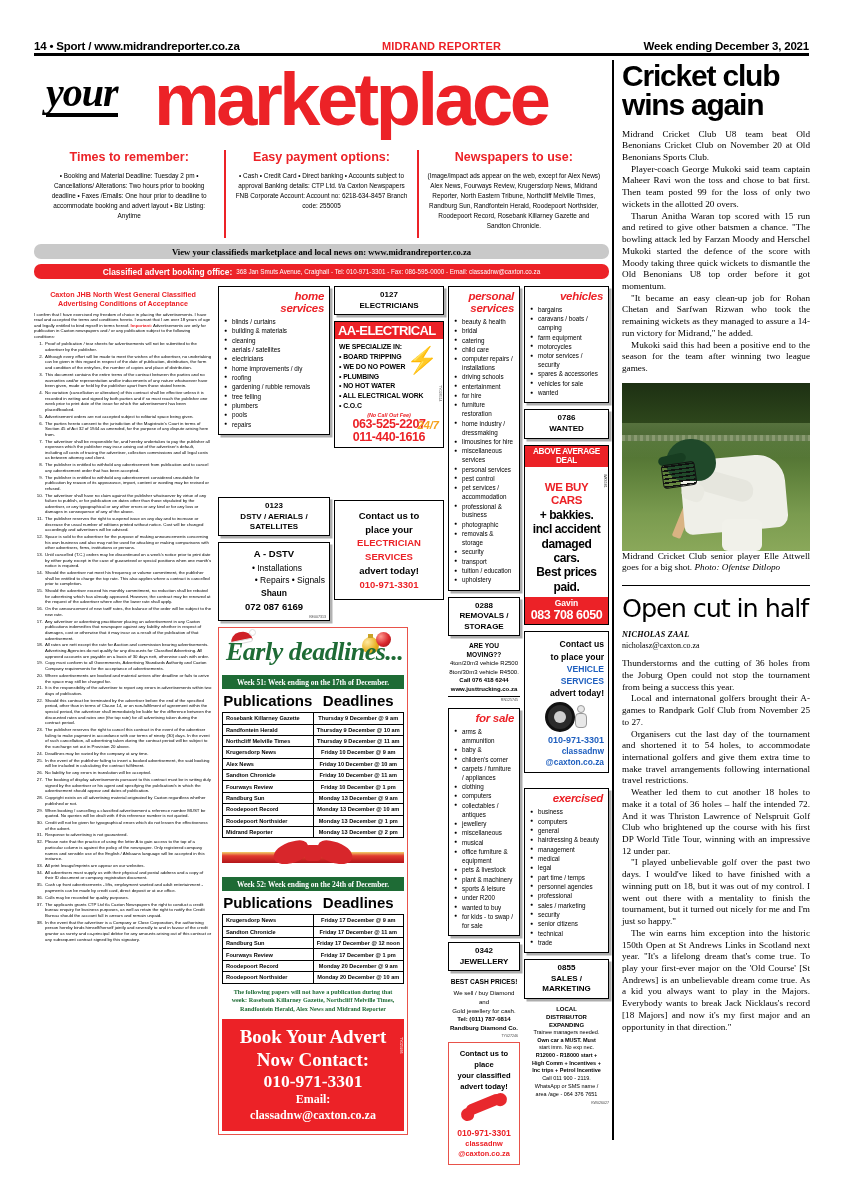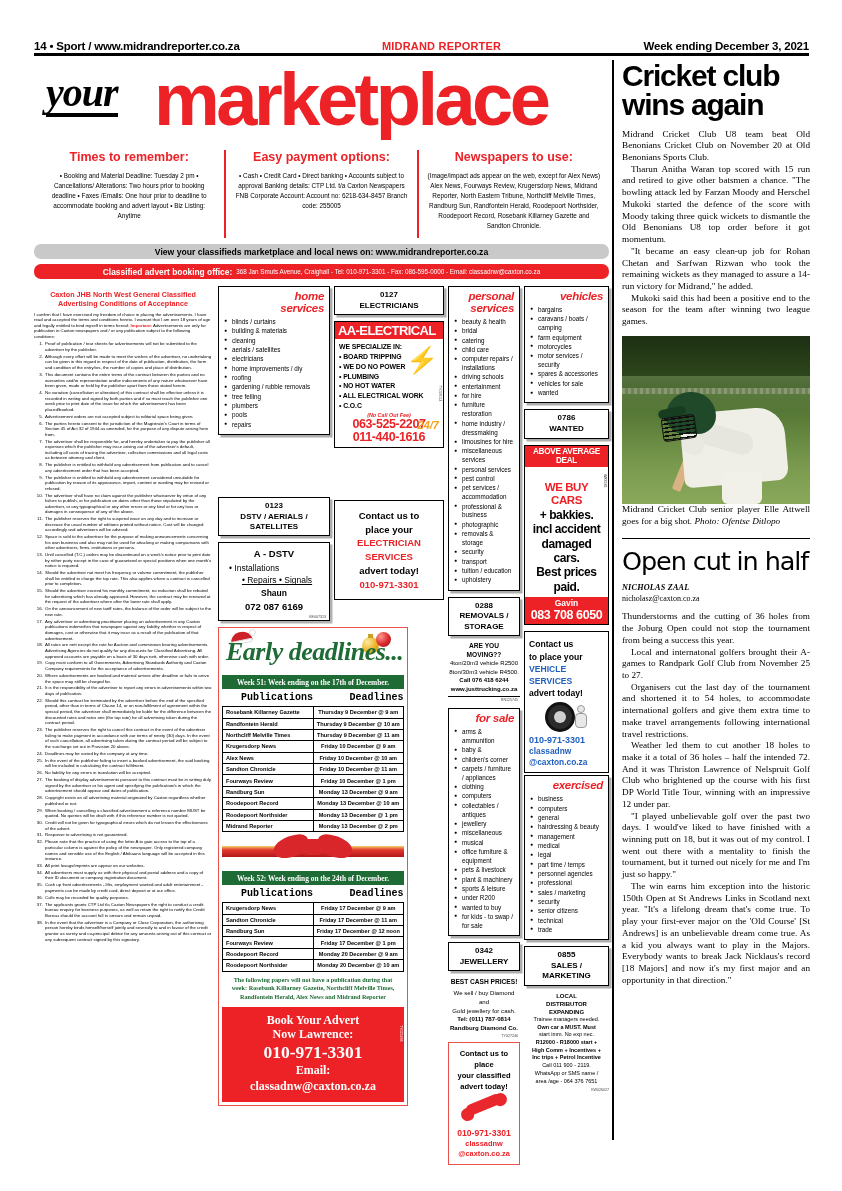--- a/index.html
+++ b/index.html
@@ -46,21 +46,21 @@
   .info-row { position:absolute; left:34px; top:150px; width:575px; height:88px; display:flex; }
   .info-col { flex:1; padding:0 8px; text-align:center; position:relative; }
   .info-col + .info-col { border-left:2px solid #ec2227; }
   .info-col h4 { margin:0 0 7px 0; font-size:12.5px; color:#ec2227; font-weight:bold; }
   .info-col p { margin:0; font-size:6.4px; line-height:1.55; color:#000; }
 
   .viewbar {
     position:absolute; left:34px; top:244px; width:575px; height:15px;
     background:#c9c9c9; border-radius:7px;
     display:flex; align-items:center; justify-content:center;
-    font-size:8.6px; font-weight:bold; color:#000;
+    font-size:8.6px; font-weight:bold; color:#000;font-family:Liberation Serif, serif;
   }
   .bookingbar {
     position:absolute; left:34px; top:264px; width:575px; height:15px;
     background:#ec2227; border-radius:7px;
     display:flex; align-items:center; justify-content:center; gap:4px;
     color:#fff;
   }
   .bookingbar .bb-label { font-size:8.4px; font-weight:bold; }
   .bookingbar .bb-detail { font-size:6.3px; }
 
@@ -135,41 +135,41 @@
   .bauble .b1 { position:absolute; left:0; top:5px; width:17px; height:17px; border-radius:50%;
                 background:radial-gradient(circle at 32% 30%, #ffe9a0, #e8b224 55%, #b8860b); }
   .bauble .b2 { position:absolute; left:14px; top:0px; width:15px; height:15px; border-radius:50%;
                 background:radial-gradient(circle at 32% 30%, #ff9a90, #d8262b 55%, #8f1418); }
   .bauble .cap1 { position:absolute; left:6px; top:2px; width:5px; height:4px; background:#c9a227; }
 
   .wkband { background:#1e6b35; color:#fff; font-family:"Liberation Serif", serif; font-weight:bold;
             font-size:7.4px; text-align:center; padding:2.5px 0; margin-bottom:2px; }
   table.dl { width:100%; border-collapse:collapse; }
   table.dl th {
-    font-family:Liberation Mono, monospace; font-size:10px; font-weight:bold; text-align:right;
+    font-family:Liberation Sans, sans-serif; font-size:15px; font-weight:bold; text-align:center;
     padding:1px 0 3px 0; border:none;
   }
   table.dl td {
     border:0.8px solid #000; font-size:5.6px; padding:2.2px 3px; font-weight:bold;
   }
   table.dl td.pub { width:50%; }
   table.dl td.dead { text-align:center; }
   .bow { height:34px; position:relative; margin:2px 0 3px 0; }
   .bow .ribbon { position:absolute; left:0; top:12px; width:100%; height:11px;
                  background:linear-gradient(180deg,#f2d16a,#e23a2f 35%,#b3151a); }
   .bow .knot { position:absolute; left:50%; top:5px; transform:translateX(-50%);
                width:16px; height:16px; background:#d8262b; border-radius:4px; }
   .bow .lobeL{ position:absolute; left:28%; top:2px; width:36px; height:21px; background:#d8262b;
                border-radius:60% 30% 55% 40%; transform:rotate(-12deg); }
   .bow .lobeR{ position:absolute; right:28%; top:2px; width:36px; height:21px; background:#d8262b;
                border-radius:30% 60% 40% 55%; transform:rotate(12deg); }
   .nopub { font-family:"Liberation Serif", serif; color:#1e6b35; font-size:6.2px; text-align:center;
            line-height:1.4; padding:4px 4px 5px 4px; font-weight:bold; }
   .bookad { background:#ec2227; color:#fff; text-align:center; padding:6px 4px 8px 4px; position:relative; }
-  .bookad .b1 { font-family:"Liberation Serif", serif; font-weight:bold; font-size:12px; line-height:1.22; }
+  .bookad .b1 { font-family:"Liberation Serif", serif; font-weight:bold; font-size:19px; line-height:1.22; }
   .bookad .b2 { font-family:"Liberation Serif", serif; font-weight:bold; font-size:17.5px; line-height:1.22; }
   .bookad .b3 { font-family:"Liberation Serif", serif; font-weight:bold; font-size:12px; line-height:1.3; }
   .bookad .vcode { position:absolute; right:1px; top:18px; font-size:3.6px; writing-mode:vertical-rl; color:#fff; }
 
   
   .smallad { text-align:center; font-size:6px; line-height:1.4; margin-bottom:6px; position:relative; padding-bottom:5px;}
   .smallad .hd { font-weight:bold; font-size:6.6px; line-height:1.3; }
   .smallad .ref { position:absolute; right:2px; bottom:-1px; font-size:3.6px; color:#444; }
   .smallad .hr { border-top:0.8px solid #000; margin-top:3px; }
 
@@ -179,21 +179,21 @@
                   padding:1.5px 0; letter-spacing:-0.3px; }
   .buycars .mid { text-align:center; padding:14px 3px 3px 3px; }
   .buycars .mid .r1 { color:#ec2227; font-weight:bold; font-size:11.5px; line-height:1.18; letter-spacing:-0.4px;}
   .buycars .mid .r2 { font-weight:bold; font-size:12px; line-height:1.2; letter-spacing:-0.4px;}
   .buycars .ftr { background:#ec2227; color:#fff; text-align:center; padding:1px 0 2px 0; }
   .buycars .ftr .nm { font-weight:bold; font-size:8.5px; line-height:1.2; }
   .buycars .ftr .ph { font-weight:bold; font-size:12.5px; line-height:1.12; letter-spacing:-0.4px;}
   .buycars .vcode { position:absolute; right:1px; top:28px; font-size:3.6px; writing-mode:vertical-rl; color:#333; }
 
   
-  .vehsvc { border:1.4px solid #000; text-align:left; padding:6px 4px 4px 4px; margin-bottom:2px; background:#fff;}
+  .vehsvc { border:1.4px solid #000; text-align:right; padding:6px 4px 4px 4px; margin-bottom:15px; background:#fff;}
   .vehsvc .l { font-size:8.6px; font-weight:bold; line-height:1.42; }
   .vehsvc .lb { font-size:8.6px; font-weight:bold; color:#1f5fbf; line-height:1.42; }
   .vehsvc .tel { font-size:9px; font-weight:bold; color:#1f5fbf; line-height:1.35; }
   .vehsvc .mail { font-size:8.4px; font-weight:bold; color:#1f5fbf; line-height:1.3; }
   .tyre { width:44px; height:30px; margin:3px auto 2px auto; position:relative; }
   .tyre .wheel { position:absolute; left:0; top:0; width:30px; height:30px; border-radius:50%;
                  background:#2b2b2b; border:3px solid #111; }
   .tyre .hub { position:absolute; left:9px; top:9px; width:12px; height:12px; border-radius:50%; background:#cfcfcf; }
   .tyre .man { position:absolute; right:0; top:3px; width:16px; height:24px; }
   .tyre .man .h { position:absolute; left:4px; top:0; width:8px; height:8px; border-radius:50%; background:#e8e8e8; border:1px solid #999;}
@@ -371,22 +371,22 @@
     </div>
 
     <div class="codebox" style="margin-top:62px">
       <div class="num">0123</div>
       <div class="nm">DSTV / AERIALS / SATELLITES</div>
     </div>
 
     <div class="dstv">
       <div class="bd">
         <div style="font-weight:bold;font-size:9.5px;">A - DSTV</div>
-        <div style="text-align:left;padding-left:6px;">• Installations</div>
-        <div style="text-align:center;padding-left:6px;text-decoration:underline;">• Repairs • Signals</div>
+        <div style="text-align:center;padding-left:6px;">• Installations</div>
+        <div style="text-align:right;padding-left:6px;">• Repairs • Signals</div>
         <div style="font-weight:bold;">Shaun</div>
         <div style="font-weight:bold;font-size:9.5px;">072 087 6169</div>
       </div>
       <div class="ref">KE007313</div>
     </div>
 
     <div class="early" style="width:190px;">
       <div class="early-head">
         <div class="santa">
           <div class="cap"></div>
@@ -497,21 +497,21 @@
               <td class="pub">Roodepoort Northsider</td>
               <td class="dead">Monday 20 December @ 10 am</td>
             </tr>
         </tbody>
       </table>
 
       <div class="nopub">The following papers will not have a publication during that week: Rosebank Killarney Gazette, Northcliff Melville Times, Randfontein Herald, Alex News and Midrand Reporter</div>
 
       <div class="bookad">
         <div class="b1">Book Your Advert</div>
-        <div class="b1">Now Lawrence:</div>
+        <div class="b1">Now Contact:</div>
         <div class="b2">010-971-3301</div>
         <div class="b3">Email:</div>
         <div class="b3">classadnw@caxton.co.za</div>
         <div class="vcode">TY025936</div>
       </div>
     </div>
   </div>
 
   <div class="cls col3">
 
@@ -749,20 +749,21 @@
       <div>Call 011 900 - 2119.</div>
       <div>WhatsApp or SMS name /</div>
       <div>area /age - 064 376 7651</div>
       <div class="ref" style="position:absolute;right:0;bottom:-3px;font-size:3.6px;color:#444;">KW026027</div>
     </div>
   </div>
 
   <div class="news">
     <h1>Cricket club wins again</h1>
     <p>Midrand Cricket Club U8 team beat Old Benonians Cricket Club on November 20 at Old Benonians Sports Club.</p>
+    <p class="ind">Player-coach George Mukoki said team captain Maheer Ravi won the toss and chose to bat first. Then team posted 99 for the loss of only two wickets in the allotted 20 overs.</p>
     <p class="ind">Tharun Anitha Waran top scored with 15 run and retired to give other batsmen a chance. "The bowling attack led by Farzan Moody and Herschel Mukoki started the defence of the score with Moody taking three quick wickets to dismantle the Old Benonians U8 top order before it got momentum.</p>
     <p class="ind">"It became an easy clean-up job for Rohan Chetan and Sarfwan Rizwan who took the remaining wickets as they managed to assure a 14-run victory for Midrand," he added.</p>
     <p class="ind">Mukoki said this had been a positive end to the season for the team after winning two league games.</p>
 
     <div class="photo" style="margin-top:8px">
       <div class="treeline"></div>
       <div class="fence"></div>
       <div class="blur"></div>
       <div class="bat"></div>
       <div class="shirt"></div>

